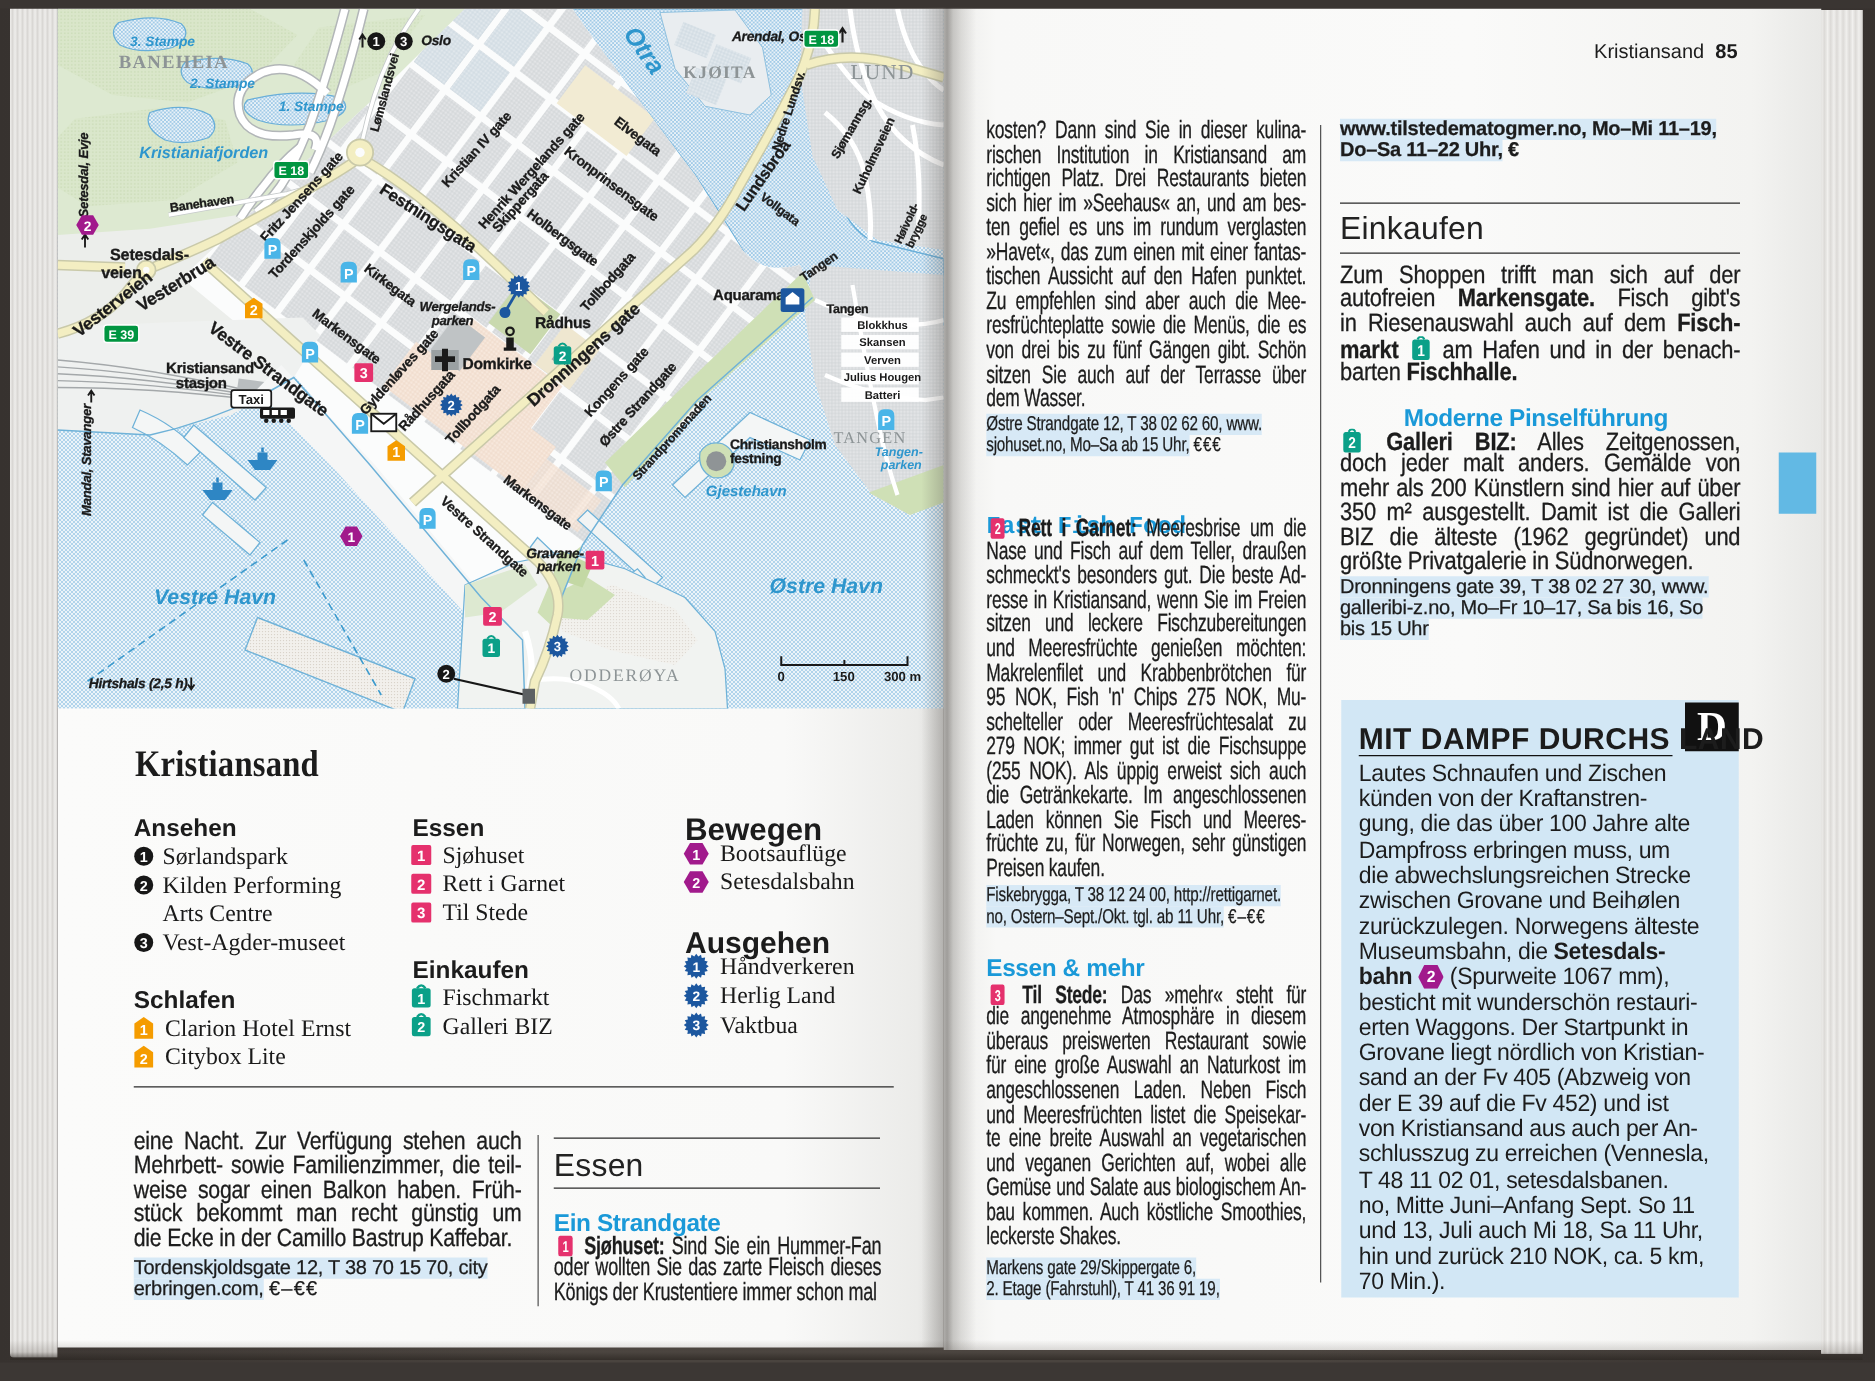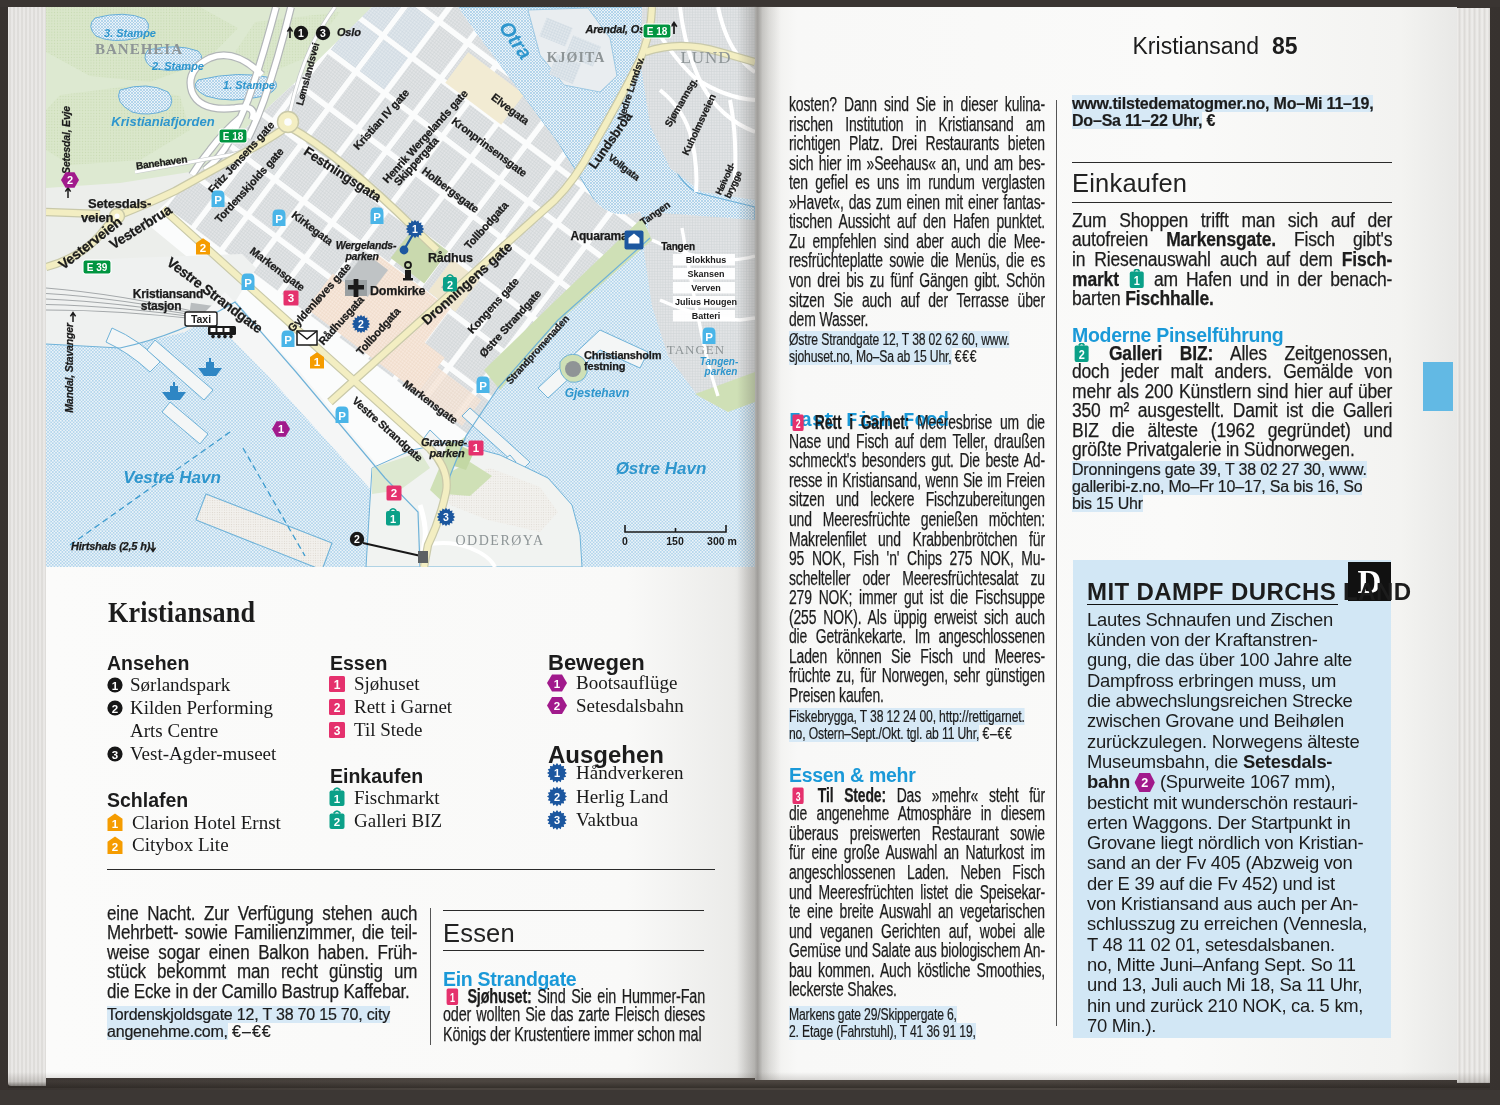--- a/index.html
+++ b/index.html
@@ -723,21 +723,21 @@
 <text x="722" y="545" font-size="10.5" font-weight="bold" fill="#1a1a1a" text-anchor="middle">300 m</text>
 </g>
 </svg>
 
 <div class="t serif cx" style="left:108px;top:595px;font-size:30px;font-weight:bold;letter-spacing:0.2px;transform:scaleX(0.87);">Kristiansand</div>
 
 <div class="t" style="left:107px;top:652px;font-size:19.5px;font-weight:bold;">Ansehen</div>
 
 <div class="t" style="left:330px;top:652px;font-size:19.5px;font-weight:bold;">Essen</div>
 
-<div class="t" style="left:548px;top:650px;font-size:22px;font-weight:bold;">Bewegen</div>
+<div class="t" style="left:548px;top:650px;font-size:25px;font-weight:bold;">Bewegen</div>
 
 <div class="t" style="left:107px;top:789px;font-size:19.5px;font-weight:bold;">Schlafen</div>
 
 <div class="t" style="left:330px;top:765px;font-size:19.5px;font-weight:bold;">Einkaufen</div>
 
 <div class="t" style="left:548px;top:741px;font-size:24px;font-weight:bold;">Ausgehen</div>
 
 <svg id="legend" class="abs" style="left:46px;top:567px;" width="709" height="330" viewBox="46 567 709 330" font-family="Liberation Sans, sans-serif">
 
 <circle cx="115" cy="685" r="7.6" fill="#171717"></circle>
@@ -828,41 +828,41 @@
 <div class="t body20 cx" style="left:107px;top:903.6px;width:365px;transform:scaleX(0.85);">
 <div class="jl">eine Nacht. Zur Verfügung stehen auch</div>
 <div class="jl">Mehrbett- sowie Familienzimmer, die teil-</div>
 <div class="jl">weise sogar einen Balkon haben. Früh-</div>
 <div class="jl">stück bekommt man recht günstig um</div>
 <div class="jl last">die Ecke in der Camillo Bastrup Kaffebar.</div>
 </div>
 
 <div class="t addr" style="left:107px;top:1006px;width:312px;">
 <div><span class="hl">Tordenskjoldsgate 12, T 38 70 15 70, city</span></div>
-<div><span class="hl">angenehme.com,</span> <span style="letter-spacing:1px;">€–€€</span></div>
+<div><span class="hl">erbringen.com,</span> <span style="letter-spacing:1px;">€–€€</span></div>
 </div>
 
 <div class="vrule" style="left:430px;top:908px;height:137px;"></div>
 
 <div class="rule" style="left:443px;top:909.5px;width:261px;"></div>
 <div class="t secthead" style="left:443px;top:919px;">Essen</div>
 <div class="rule" style="left:443px;top:949.5px;width:261px;"></div>
 
 <div class="t bluehead" style="left:443px;top:968px;">Ein Strandgate</div>
 
 <div class="t body20 cx" style="left:443px;top:985.6px;width:364px;transform:scaleX(0.72);">
 <div class="jl"><svg width="26" height="21" viewBox="-13.0 -10.5 26 21" style="vertical-align:-4px;">
         <rect x="-8" y="-8" width="16" height="16.5" rx="2" fill="#e5316d"></rect>
         <text x="0" y="5" text-anchor="middle" fill="#fff" font-size="12.5" font-weight="bold" font-family="Liberation Sans">1</text>
       </svg> <b>Sjøhuset:</b> Sind Sie ein Hummer-Fan</div>
 <div class="jl">oder wollten Sie das zarte Fleisch dieses</div>
 <div class="jl last">Königs der Krustentiere immer schon mal</div>
 </div>
 
-<div class="t" style="left:1040px;top:33px;width:350px;text-align:center;font-size:23px;letter-spacing:0;">Kristiansand&nbsp; <b>85</b></div>
+<div class="t" style="left:1040px;top:33px;width:350px;text-align:right;font-size:16px;letter-spacing:0;">Kristiansand&nbsp; <b>85</b></div>
 
 <div class="vrule" style="left:1056px;top:100px;height:926px;"></div>
 
 <div class="t body20 cx" style="left:789px;top:95.1px;width:367px;transform:scaleX(0.6975);">
 <div class="jl">kosten? Dann sind Sie in dieser kulina-</div>
 <div class="jl">rischen Institution in Kristiansand am</div>
 <div class="jl">richtigen Platz. Drei Restaurants bieten</div>
 <div class="jl">sich hier im »Seehaus« an, und am bes-</div>
 <div class="jl">ten gefiel es uns im rundum verglasten</div>
 <div class="jl">»Havet«, das zum einen mit einer fantas-</div>
@@ -945,21 +945,21 @@
 <div class="jl">autofreien <b>Markensgate.</b> Fisch gibt's</div>
 <div class="jl">in Riesenauswahl auch auf dem <b>Fisch-</b></div>
 <div class="jl"><b>markt</b> <svg width="22" height="21" viewBox="-11.0 -10.5 22 21" style="vertical-align:-4px;">
         <path d="M-3.2,-8 Q0,-12.5 3.2,-8" fill="none" stroke="#0ba088" stroke-width="1.8"></path>
         <rect x="-8" y="-8" width="16" height="16.5" rx="2" fill="#0ba088"></rect>
         <text x="0" y="5" text-anchor="middle" fill="#fff" font-size="12.5" font-weight="bold" font-family="Liberation Sans">1</text>
       </svg> am Hafen und in der benach-</div>
 <div class="jl last">barten <b>Fischhalle.</b></div>
 </div>
 
-<div class="t bluehead" style="left:1072px;top:324px;">Moderne Pinselführung</div>
+<div class="t bluehead" style="left:1123px;top:324px;">Moderne Pinselführung</div>
 
 <div class="t body20 cx" style="left:1072px;top:342.6px;width:366px;transform:scaleX(0.875);">
 <div class="jl"><svg width="22" height="21" viewBox="-11.0 -10.5 22 21" style="vertical-align:-4px;">
         <path d="M-3.2,-8 Q0,-12.5 3.2,-8" fill="none" stroke="#0ba088" stroke-width="1.8"></path>
         <rect x="-8" y="-8" width="16" height="16.5" rx="2" fill="#0ba088"></rect>
         <text x="0" y="5" text-anchor="middle" fill="#fff" font-size="12.5" font-weight="bold" font-family="Liberation Sans">2</text>
       </svg> <b>Galleri BIZ:</b> Alles Zeitgenossen,</div>
 <div class="jl">doch jeder malt anders. Gemälde von</div>
 <div class="jl">mehr als 200 Künstlern sind hier auf über</div>
 <div class="jl">350 m² ausgestellt. Damit ist die Galleri</div>

